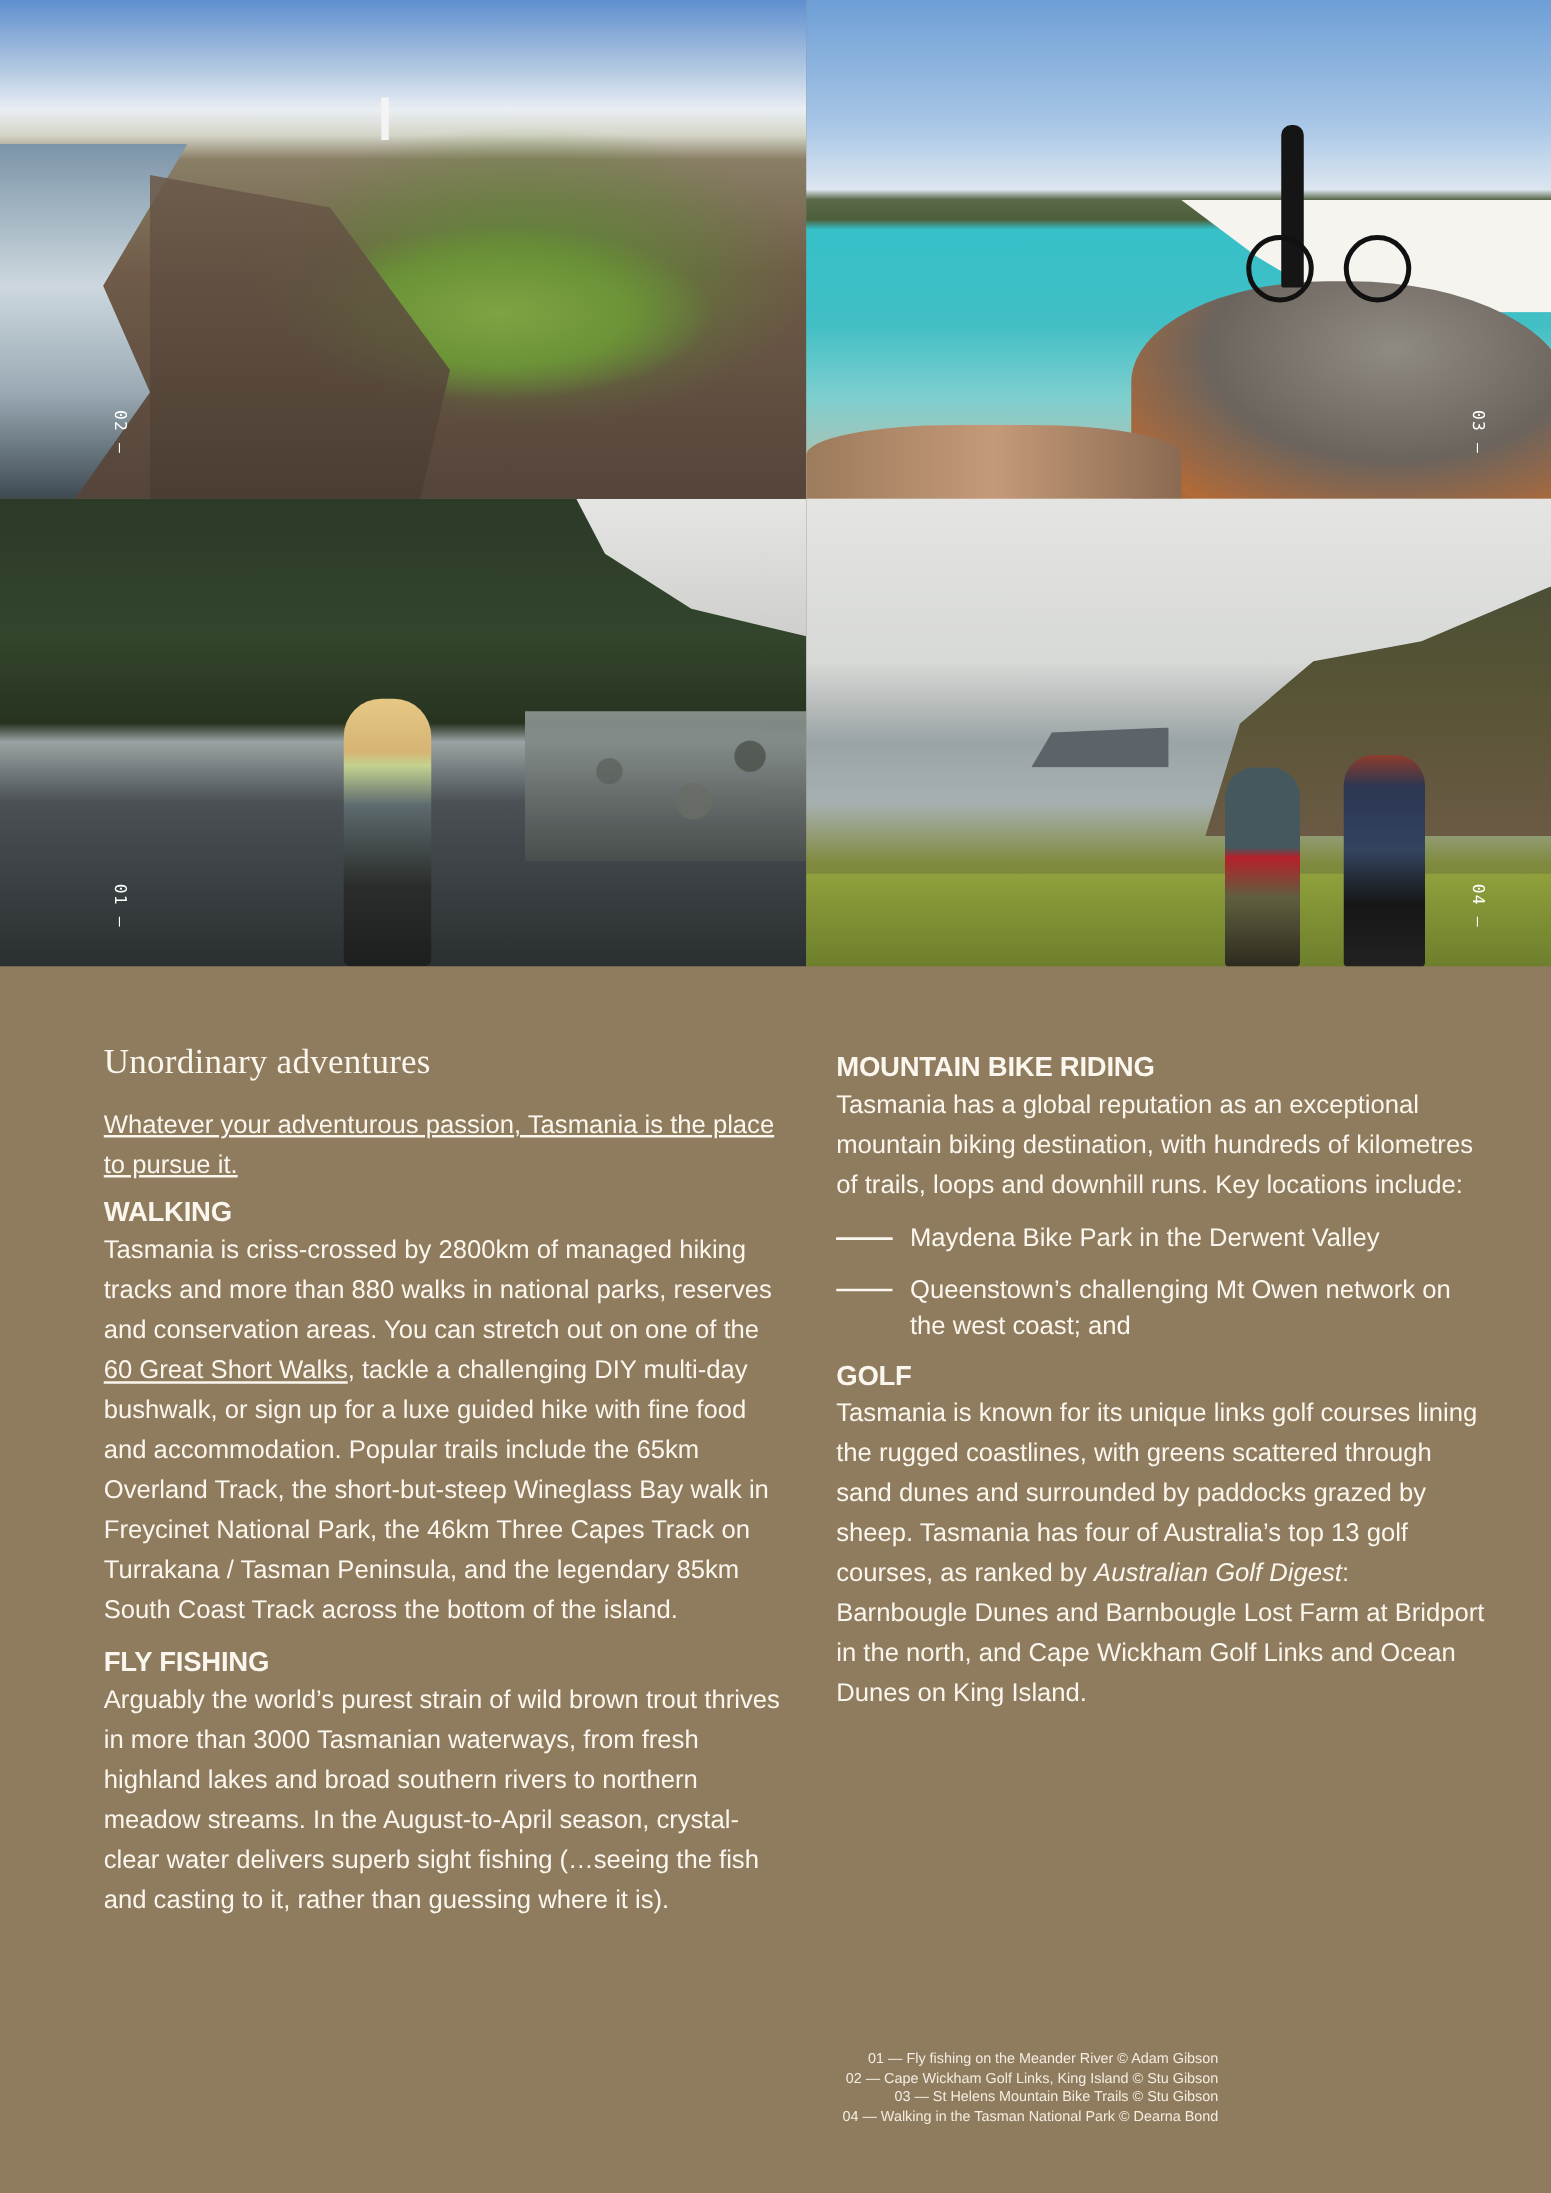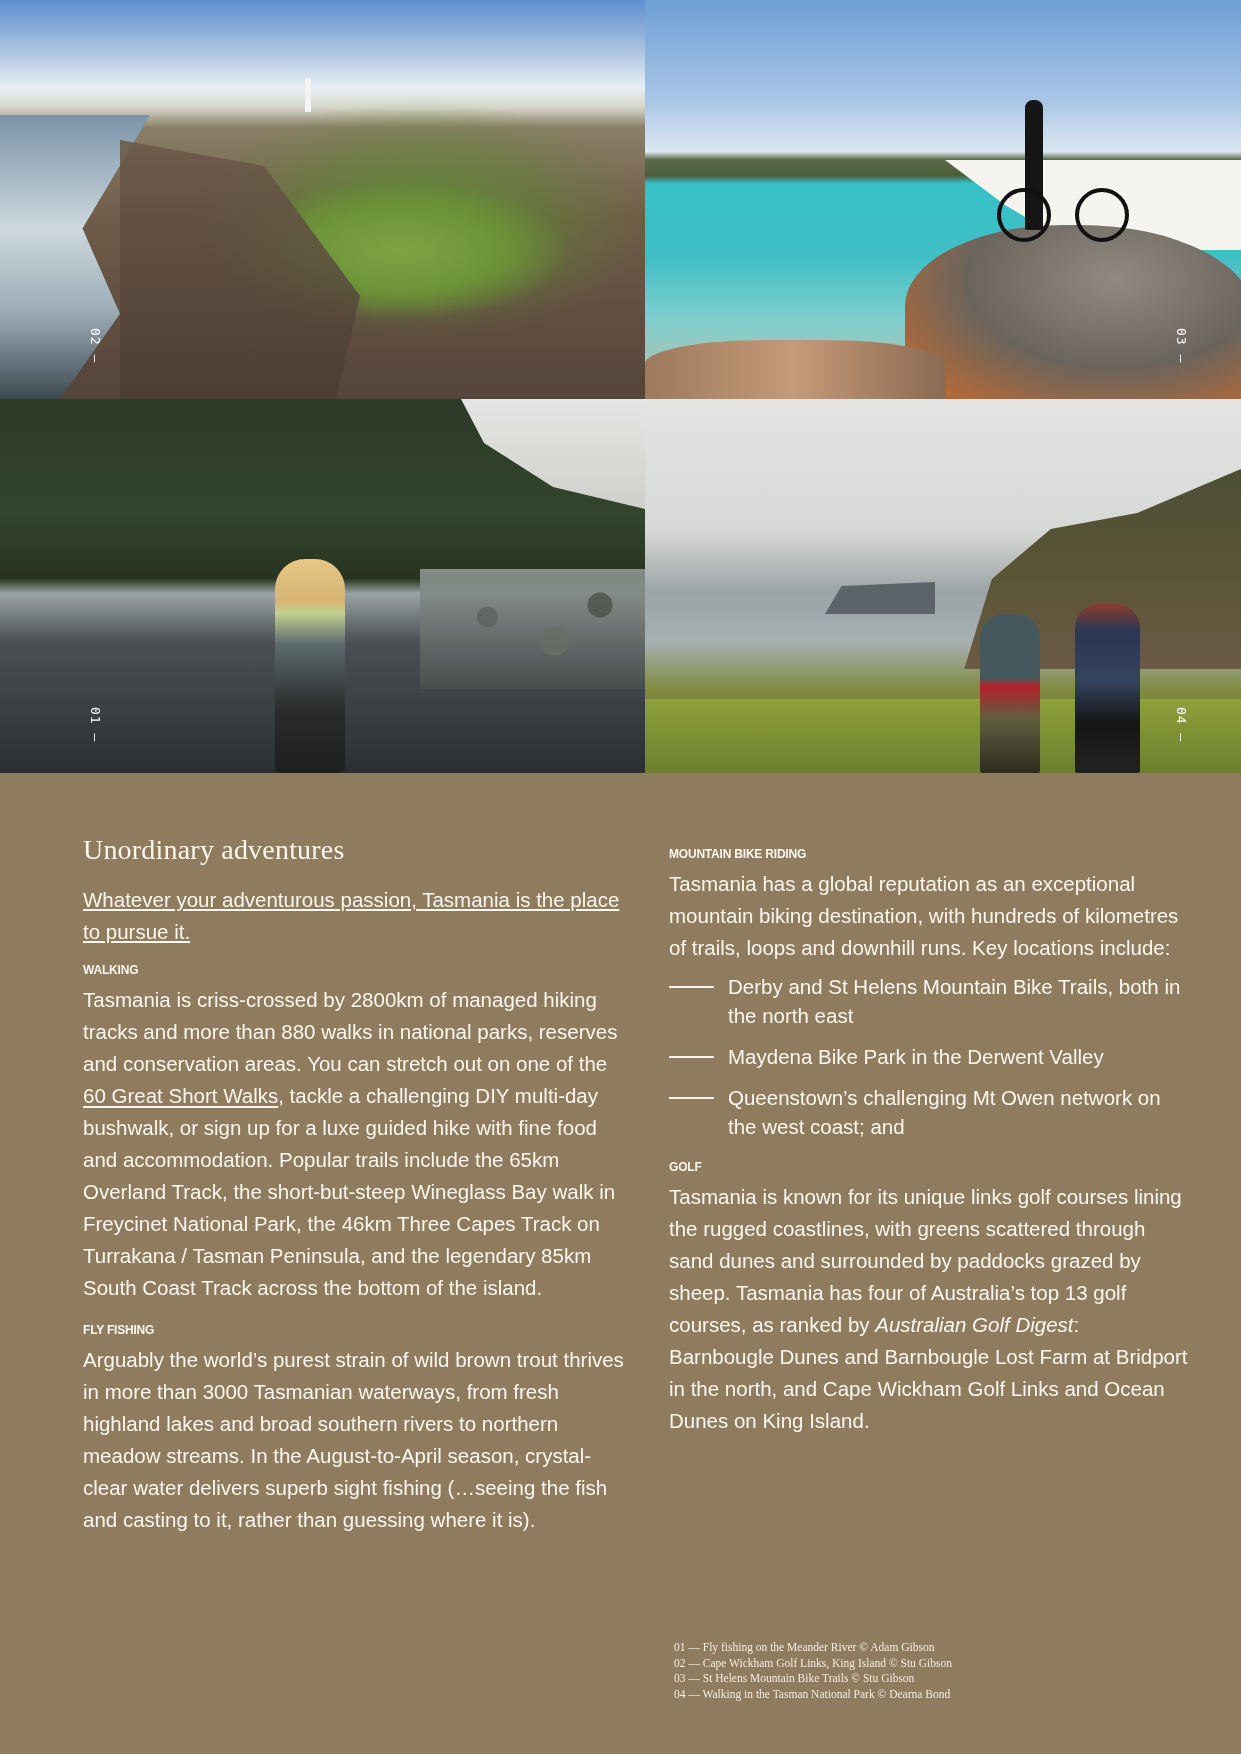--- a/index.html
+++ b/index.html
@@ -38,27 +38,27 @@
   #p4 .hiker1 { position:absolute; left:335px; top:215px; width:60px; height:160px; background:linear-gradient(180deg,#44585e 0%,#44585e 40%,#b5212a 45%,#5f5f3f 65%,#2d2a1e 100%); border-radius:24px 24px 4px 4px; }
   #p4 .hiker2 { position:absolute; left:430px; top:205px; width:65px; height:170px; background:linear-gradient(180deg,#8e3c2c 0%,#2c3752 15%,#34435e 45%,#161616 70%,#222 100%); border-radius:24px 24px 4px 4px; }
   #p4 .scrub { position:absolute; left:0; top:300px; width:596px; height:74px; background:linear-gradient(180deg,#8fa03c,#6d7f2c); }
 
   .col { position:absolute; top:830px; width:545px; }
   .col.left { left:83px; }
   .col.right { left:669px; top:840px; width:520px; }
   h1 { font-family:"Liberation Serif", serif; font-weight:400; font-size:28px; line-height:40px; margin:0 0 14px 0; color:#fbf7ee; letter-spacing:0.2px; }
   .lead, .para { font-size:20.5px; line-height:32px; margin:0; }
   .lead { margin-bottom:8px;text-decoration:underline; }
-  .sh { font-size:12px; line-height:28px; font-weight:700; margin:0; letter-spacing:-0.2px; }
+  .sh { font-size:22px; line-height:28px; font-weight:700; margin:0; letter-spacing:-0.2px; }
   .section { margin-bottom:12px; }
   .para a { color:#fbf7ee; text-decoration:underline; text-underline-offset:3px;text-align:center; }
   .bullets { list-style:none; padding:0; margin:8px 0 8px 0; }
   .bullets li { position:relative; padding-left:59px; font-size:20.5px; line-height:29px; margin-bottom:12px; }
   .bullets li .dash { position:absolute; left:0; top:14px; width:45px; height:2px; background:#fbf7ee; }
-  .credits { position:absolute; left:674px; top:1640px; font-family:Liberation Serif, serif; font-size:11.5px; line-height:15.5px; color:#f3ede2; white-space:pre; }
+  .credits { position:absolute; left:674px; top:1640px; font-family:Liberation Sans, sans-serif; font-size:11.5px; line-height:15.5px; color:#f3ede2; white-space:pre;text-align:right; }
   em { font-style:italic; }
 </style>
 </head>
 <body>
 
 <div class="photo" id="p2">
   <div class="sea"></div>
   <div class="rock"></div>
   <div class="lighthouse"></div>
   <span class="label" style="left:103px; top:328px;">02 —</span>
@@ -100,21 +100,21 @@
     <p class="sh">FLY FISHING</p>
     <p class="para">Arguably the world’s purest strain of wild brown trout thrives in more than 3000 Tasmanian waterways, from fresh highland lakes and broad southern rivers to northern meadow streams. In the August-to-April season, crystal-clear water delivers superb sight fishing (…seeing the fish and casting to it, rather than guessing where it is).</p>
   </div>
 </div>
 
 <div class="col right">
   <div class="section">
     <p class="sh">MOUNTAIN BIKE RIDING</p>
     <p class="para">Tasmania has a global reputation as an exceptional mountain biking destination, with hundreds of kilometres of trails, loops and downhill runs. Key locations include:</p>
     <ul class="bullets">
-      <li><span class="dash"></span><span>Derby and St Helens Mountain Bike Trails, both in the north east</span></li>
+      <li><span class="dash"></span></li>
       <li><span class="dash"></span><span>Maydena Bike Park in the Derwent Valley</span></li>
       <li><span class="dash"></span><span>Queenstown’s challenging Mt Owen network on the west coast; and</span></li>
     </ul>
   </div>
 
   <div class="section">
     <p class="sh">GOLF</p>
     <p class="para"><span>Tasmania is known for its unique links golf courses lining the rugged coastlines, with greens scattered through sand dunes and surrounded by paddocks grazed by sheep. Tasmania has four of Australia’s top 13 golf courses, as ranked by </span><em>Australian Golf Digest</em><span>: Barnbougle Dunes and Barnbougle Lost Farm at Bridport in the north, and Cape Wickham Golf Links and Ocean Dunes on King Island.</span></p>
   </div>
 </div>

